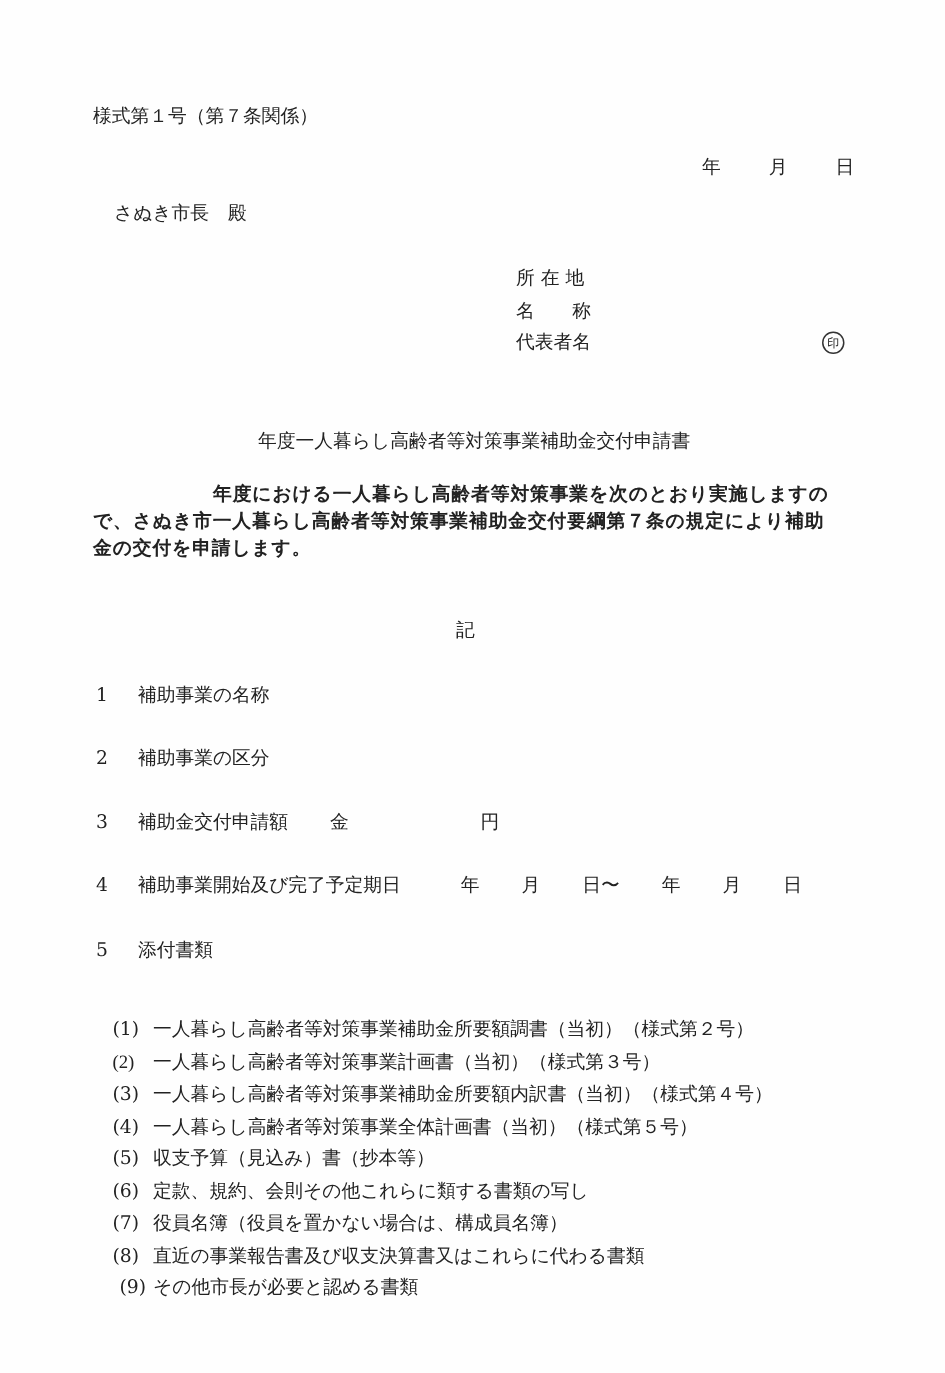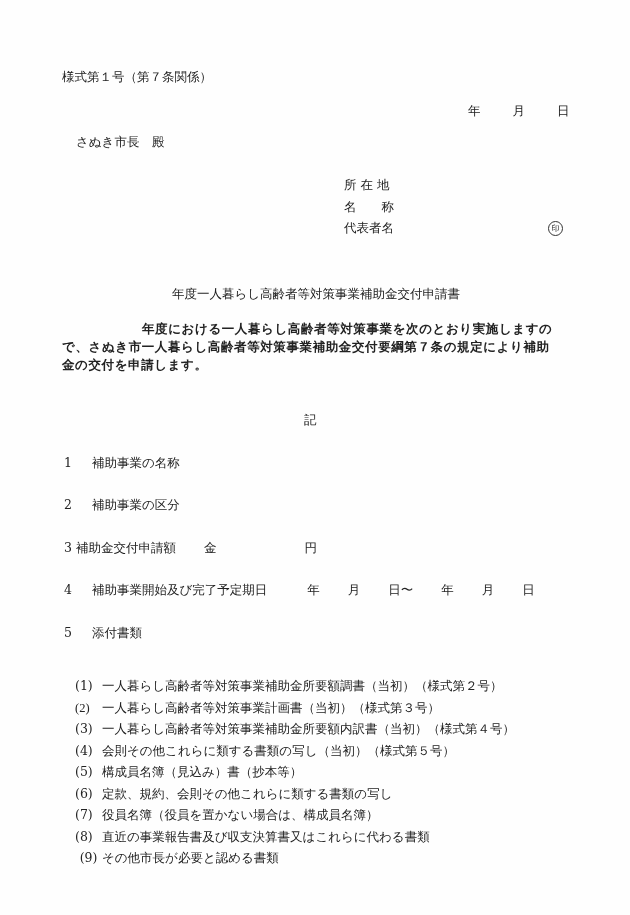--- a/index.html
+++ b/index.html
@@ -45,21 +45,21 @@
 <div class="abs" style="left:64px;top:455px;">
   <span>1</span>
   <span style="margin-left:16px;">補助事業の名称</span>
 </div>
 <div class="abs" style="left:64px;top:497px;">
   <span>2</span>
   <span style="margin-left:16px;">補助事業の区分</span>
 </div>
 <div class="abs" style="left:64px;top:540px;">
   <span>3</span>
-  <span style="">補助金交付申請額</span>
+  <span style="margin-left:16px;">補助金交付申請額</span>
   <span style="margin-left:24px;">金</span>
   <span style="margin-left:84px;">円</span>
 </div>
 <div class="abs" style="left:64px;top:582px;">
   <span>4</span>
   <span style="margin-left:16px;">補助事業開始及び完了予定期日</span>
   <span style="margin-left:36px;">年</span>
   <span style="margin-left:24px;">月</span>
   <span style="margin-left:24px;">日〜</span>
   <span style="margin-left:24px;">年</span>
@@ -68,19 +68,19 @@
 </div>
 <div class="abs" style="left:64px;top:625px;">
   <span>5</span>
   <span style="margin-left:16px;">添付書類</span>
 </div>
 
 <div>
   <div class="attach-item" style="top:647px;"><span class="attach-num">(1)</span><span>一人暮らし高齢者等対策事業補助金所要額調書（当初）（様式第２号）</span></div>
   <div class="attach-item" style="top:669px;font-family:Liberation Serif, serif;"><span class="attach-num">(2)</span><span>一人暮らし高齢者等対策事業計画書（当初）（様式第３号）</span></div>
   <div class="attach-item" style="top:690px;"><span class="attach-num">(3)</span><span>一人暮らし高齢者等対策事業補助金所要額内訳書（当初）（様式第４号）</span></div>
-  <div class="attach-item" style="top:712px;"><span class="attach-num">(4)</span><span>会則その他これらに類する書類の写し（当初）（様式第５号）</span></div>
-  <div class="attach-item" style="top:733px;"><span class="attach-num">(5)</span><span>構成員名簿（見込み）書（抄本等）</span></div>
+  <div class="attach-item" style="top:712px;"><span class="attach-num">(4)</span><span>一人暮らし高齢者等対策事業全体計画書（当初）（様式第５号）</span></div>
+  <div class="attach-item" style="top:733px;"><span class="attach-num">(5)</span><span>収支予算（見込み）書（抄本等）</span></div>
   <div class="attach-item" style="top:755px;"><span class="attach-num">(6)</span><span>定款、規約、会則その他これらに類する書類の写し</span></div>
   <div class="attach-item" style="top:776px;"><span class="attach-num">(7)</span><span>役員名簿（役員を置かない場合は、構成員名簿）</span></div>
   <div class="attach-item" style="top:798px;"><span class="attach-num">(8)</span><span>直近の事業報告書及び収支決算書又はこれらに代わる書類</span></div>
   <div class="attach-item" style="top:819px;text-align:center;"><span class="attach-num">(9)</span><span>その他市長が必要と認める書類</span></div>
 </div>
 
 </body></html>

